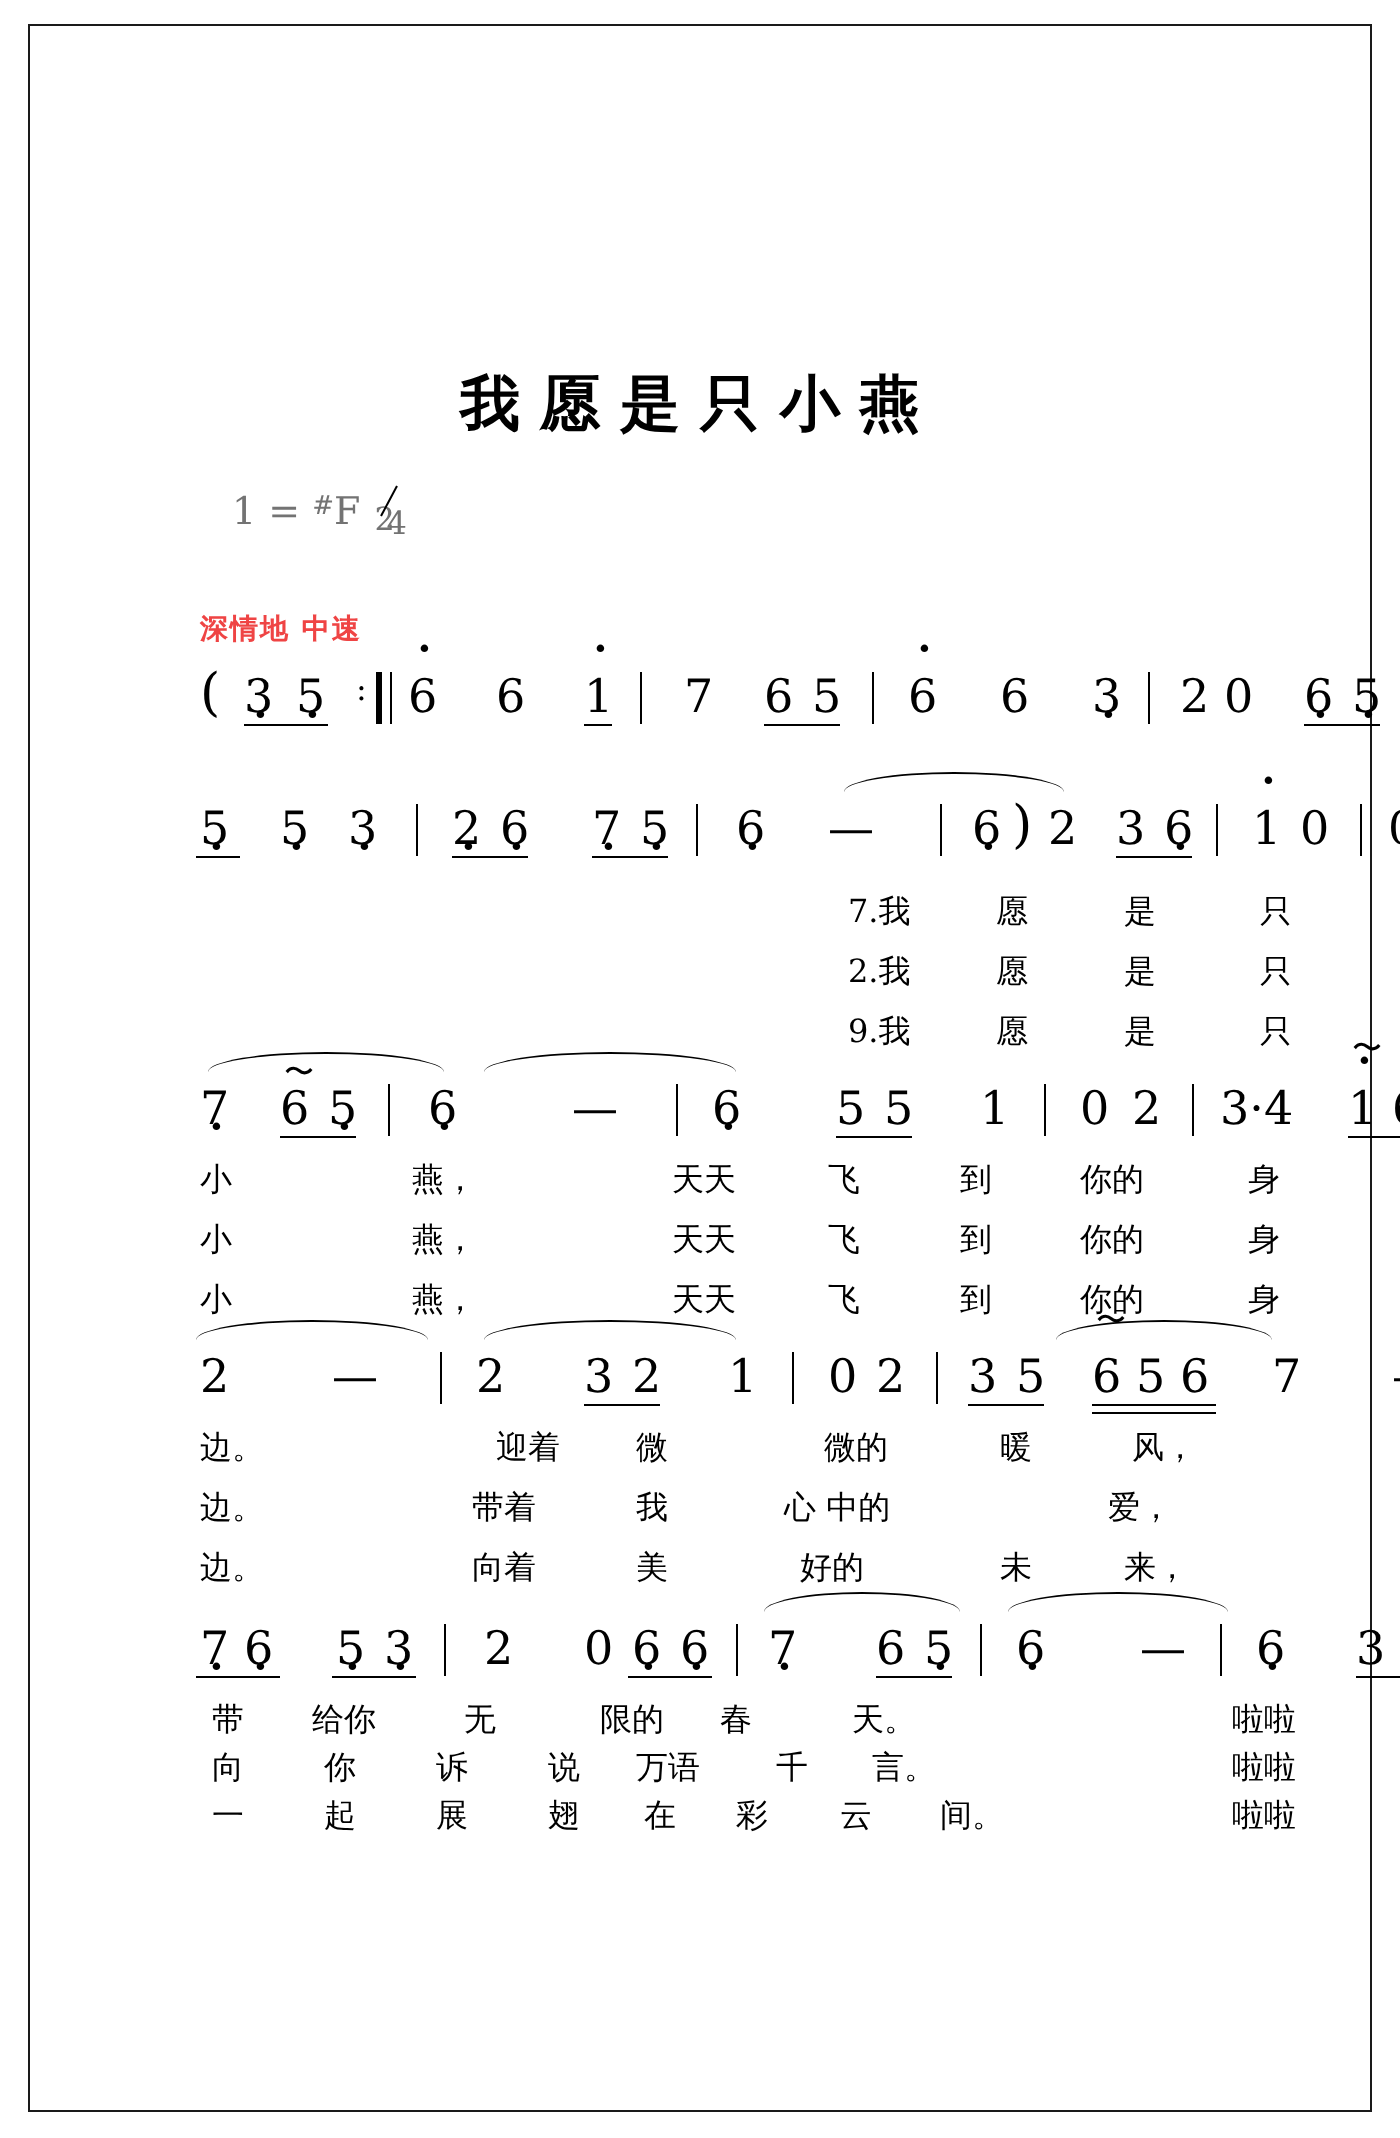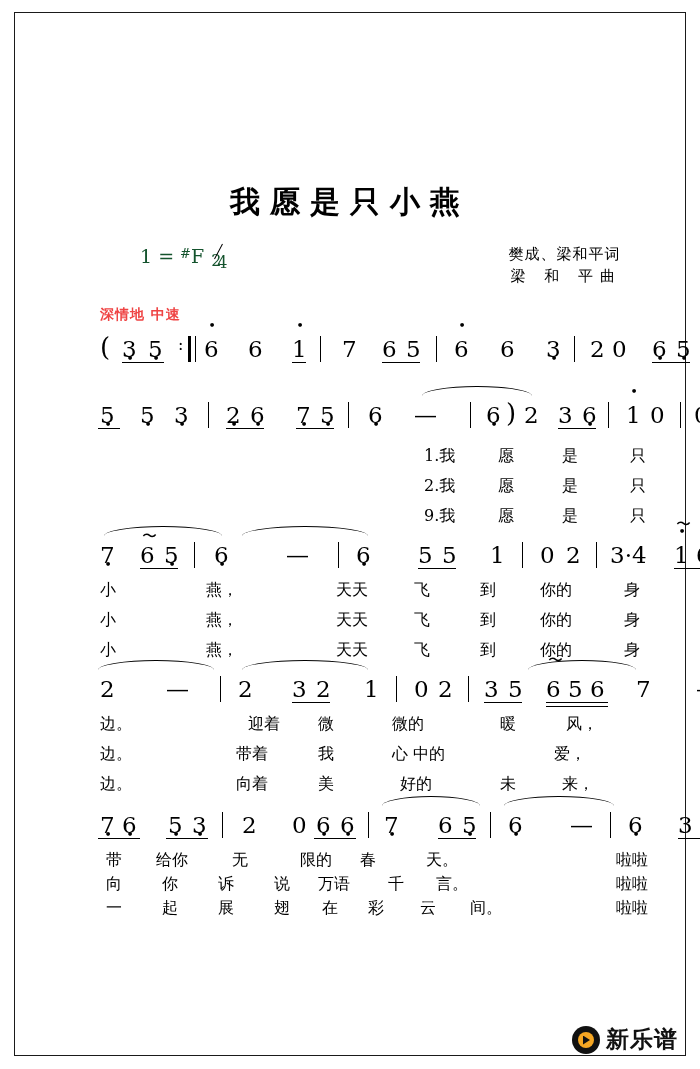--- a/index.html
+++ b/index.html
@@ -39,24 +39,24 @@
     font-family: "DejaVu Serif", serif;
     font-size: 30px;
     font-weight: 700;
     letter-spacing: 10px;
     color: #000;
   }
 
   
   .keysig {
     position: absolute;
-    left: 140px; top: 245px;
+    left: 116px; top: 245px;
     font-family: "DejaVu Serif", serif;
     font-size: 19px;
-    color: #14532d;
+    color: #737373;
     white-space: nowrap;
   }
   .keysig .sharp { font-size: 13px; vertical-align: 5px; }
   .frac {
     display: inline-block;
     position: relative;
     width: 18px;
     height: 20px;
     vertical-align: -4px;
   }
@@ -236,24 +236,20 @@
 
   <div class="title">我愿是只小燕</div>
 
   <div class="keysig">
     <span>1 = <span class="sharp">#</span>F</span>
     <span class="frac">
       <span class="n">2</span><span class="bar"></span><span class="d">4</span>
     </span>
   </div>
 
-  <div class="credits">
-    <div class="l1">樊成、梁和平词</div>
-    <div class="l2">梁 和 平曲</div>
-  </div>
 
   <div class="tempo">深情地  中速</div>
 
   <div class="sys" style="top:332px">
     <div class="notes">
       <span class="n" style="left:4px;top:-2px;font-size:26px">(</span>
       <span class="n dot-under" style="left:26px">3</span>
       <span class="n dot-under" style="left:52px">5</span>
       <div class="ul1" style="left:26px;top:30px;width:42px"></div>
 
@@ -310,21 +306,21 @@
       <div class="bar-line" style="left:512px"></div>
       <span class="n dot-over" style="left:530px">1</span>
       <span class="n" style="left:554px">0</span>
       <div class="bar-line" style="left:584px"></div>
       <span class="n" style="left:598px">0</span>
 
     </div>
   </div>
 
   <div class="lyrics" style="top:446px">
-    <span class="ly" style="left:328px">1.我</span>
+    <span class="ly" style="left:328px">7.我</span>
     <span class="ly" style="left:402px">愿</span>
     <span class="ly" style="left:466px">是</span>
     <span class="ly" style="left:534px">只</span>
   </div>
   <div class="lyrics" style="top:476px">
     <span class="ly" style="left:328px">2.我</span>
     <span class="ly" style="left:402px">愿</span>
     <span class="ly" style="left:466px">是</span>
     <span class="ly" style="left:534px">只</span>
   </div>
@@ -423,21 +419,21 @@
       <span class="n" style="left:540px">7</span>
       <span class="n" style="left:600px">—</span>
 
     </div>
   </div>
 
   <div class="lyrics" style="top:714px">
     <span class="ly" style="left:4px">边。</span>
     <span class="ly" style="left:152px">迎着</span>
     <span class="ly" style="left:222px">微</span>
-    <span class="ly" style="left:296px">微的</span>
+    <span class="ly" style="left:316px">微的</span>
     <span class="ly" style="left:404px">暖</span>
     <span class="ly" style="left:470px">风，</span>
   </div>
   <div class="lyrics" style="top:744px">
     <span class="ly" style="left:4px">边。</span>
     <span class="ly" style="left:140px">带着</span>
     <span class="ly" style="left:222px">我</span>
     <span class="ly" style="left:296px">心 中的</span>
     <span class="ly" style="left:458px">爱，</span>
   </div>
@@ -508,17 +504,13 @@
     <span class="ly" style="left:122px">展</span>
     <span class="ly" style="left:178px">翅</span>
     <span class="ly" style="left:226px">在</span>
     <span class="ly" style="left:272px">彩</span>
     <span class="ly" style="left:324px">云</span>
     <span class="ly" style="left:374px">间。</span>
     <span class="ly" style="left:520px">啦啦</span>
   </div>
 
 
-  <div class="logo">
-    <span class="logo-mark"></span>
-    <span class="logo-text">新乐谱</span>
-  </div>
 </div>
 
 </body></html>

